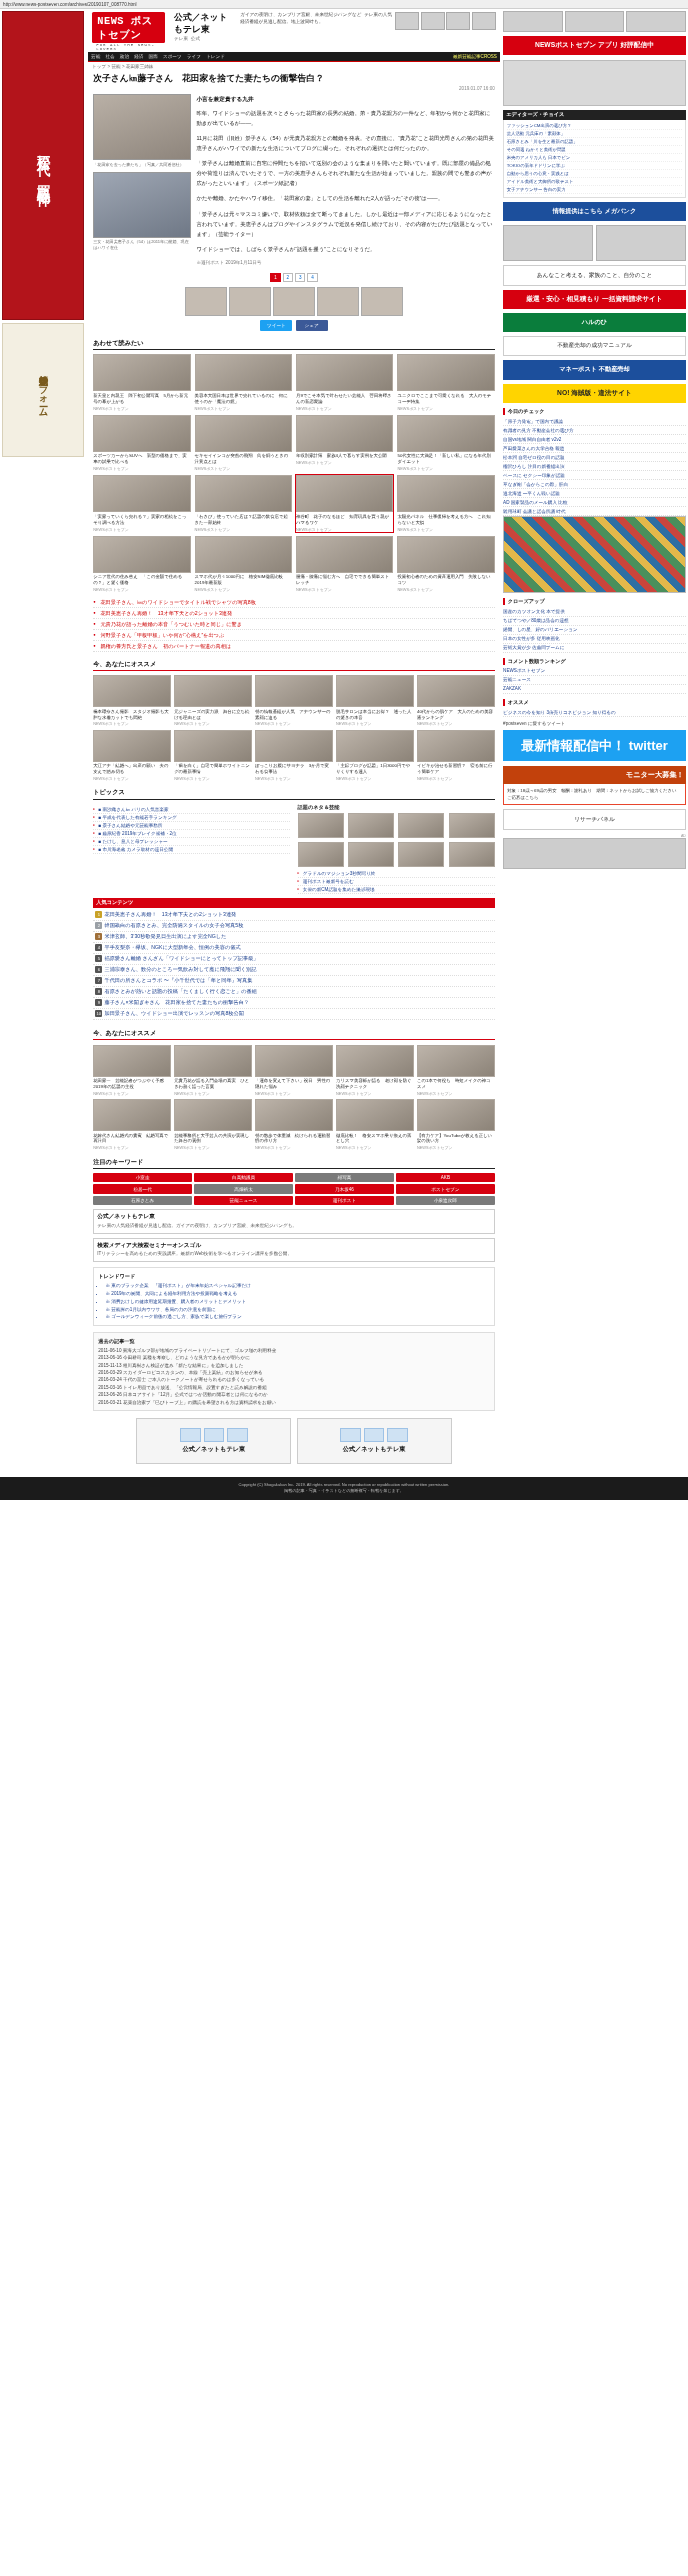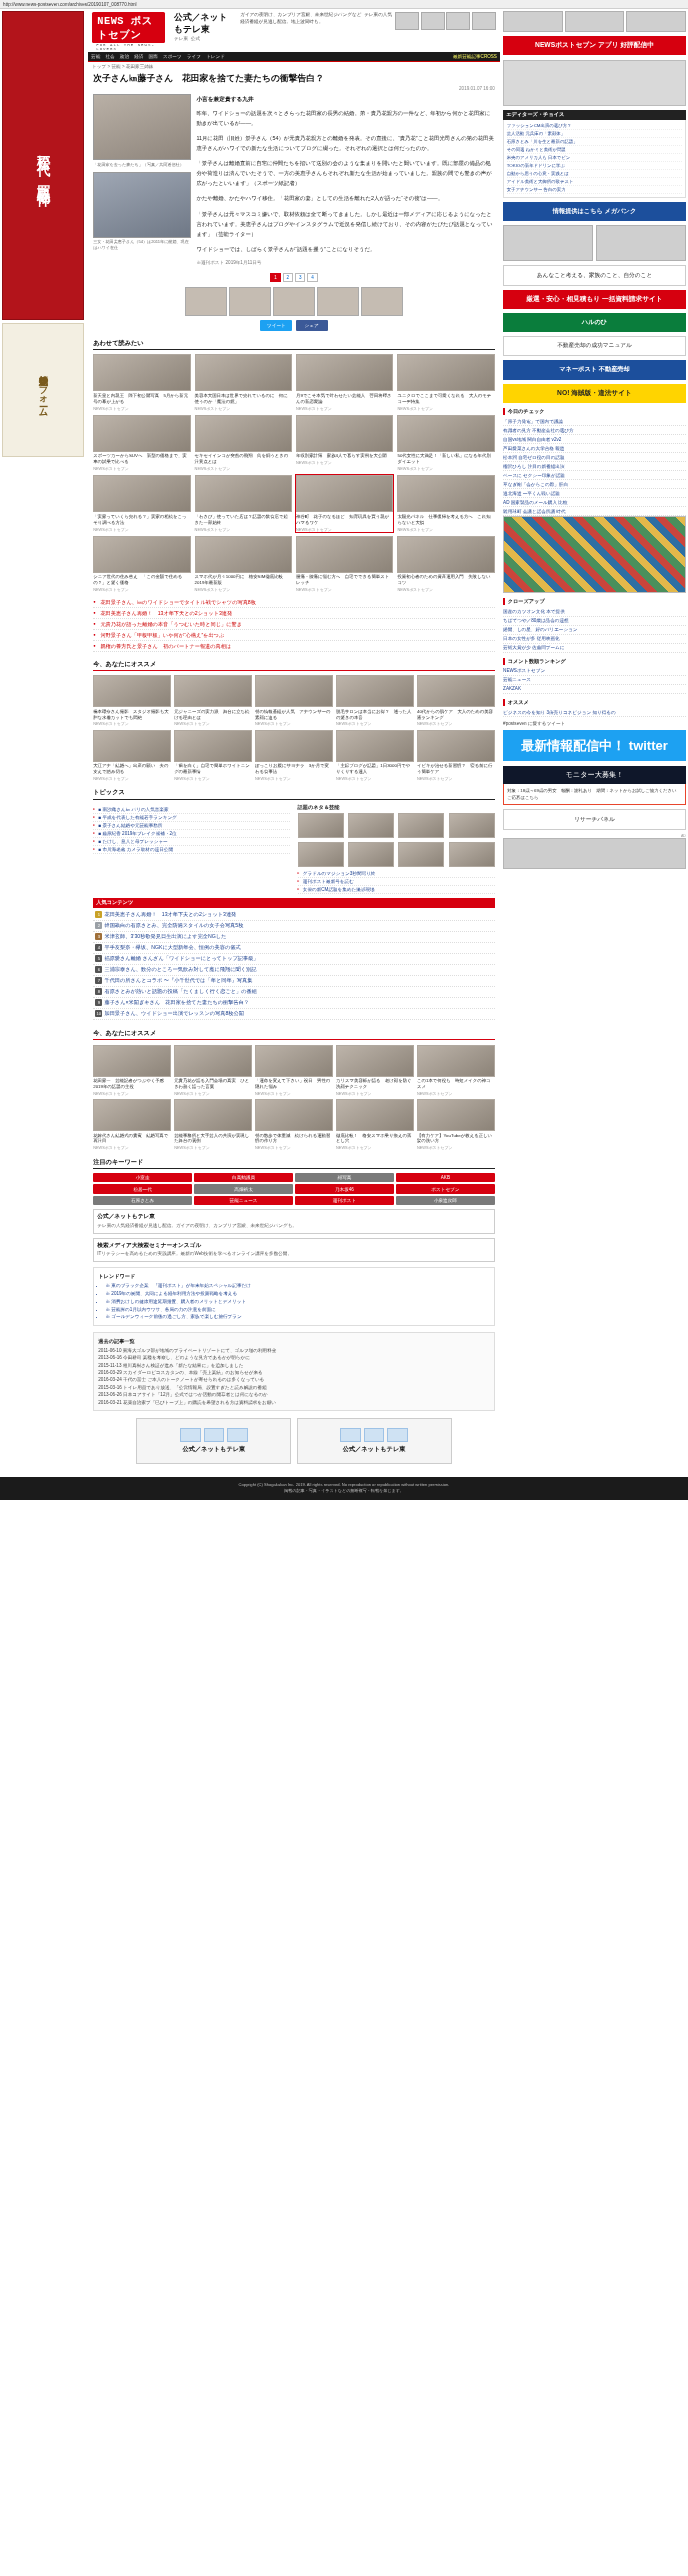--- a/index.html
+++ b/index.html
@@ -175,21 +175,21 @@
   .ad-blue { background:#1c4f9c; color:#fff; text-align:center; font-size:6.2px; font-weight:bold; padding:5.2px 2.1px;}
   .ad-yellow { background:#ffd400; color:#222; text-align:center; font-size:6.7px; font-weight:bold; padding:5.2px 2.1px;}
   .ad-green { background:#0a7d3c; color:#fff; text-align:center; font-size:6.2px; font-weight:bold; padding:4.6px 2.1px;}
   .ad-white { background:#fff; border:0.5px solid #ccc; text-align:center; font-size:5.7px; padding:5.2px 2.1px;}
   .rw-title { font-size:5.2px; font-weight:bold; border-left:2.1px solid #d6000f; padding-left:2.6px; margin:5.2px 0 2.1px;}
   .rw-list { list-style:none; margin:0; padding:0; }
   .rw-list li { font-size:4.6px; color:#1a3e8c; padding:1.5px 0; border-bottom:0.5px dotted #ddd; }
   .rw-thumbrow { display:flex; gap:2.1px; }
   .rw-thumb { flex:1; height:20.6px; background:#cfcfcf; border:0.5px solid #b0b0b0;}
   .twitter-box { background:#1da1f2; color:#fff; text-align:center; font-size:13px; font-weight:bold; padding:6.2px 2.1px; }
-  .mon-box { background:#0f172a; color:#fff; text-align:center; font-weight:normal; font-size:7.2px; padding:4.1px 2.1px;}
+  .mon-box { background:#c2410c; color:#fff; text-align:right; font-weight:bold; font-size:7.2px; padding:4.1px 2.1px;}
   .mon-body { border:0.5px solid #e8452c; border-top:none; padding:3.1px; font-size:4.4px; line-height:1.6; color:#333;}
   .ad-label { font-size:3.6px; color:#999; text-align:right; }
   .pattern {
     height:77px;
     background:
       repeating-linear-gradient(45deg,#e3b84a 0 7.2px,#2e6fa3 7.2px 14.4px,#c9453c 14.4px 21.6px,#4a8f5c 21.6px 29px);
     border:0.5px solid #bbb;
   }
   .rw-small-img { width:100%; height:31px; background:#cdcdcd; border:0.5px solid #b5b5b5;}
   .editor-hd { background:#222; color:#fff; font-size:5.2px; padding:1.5px 3.1px; font-weight:bold;}

